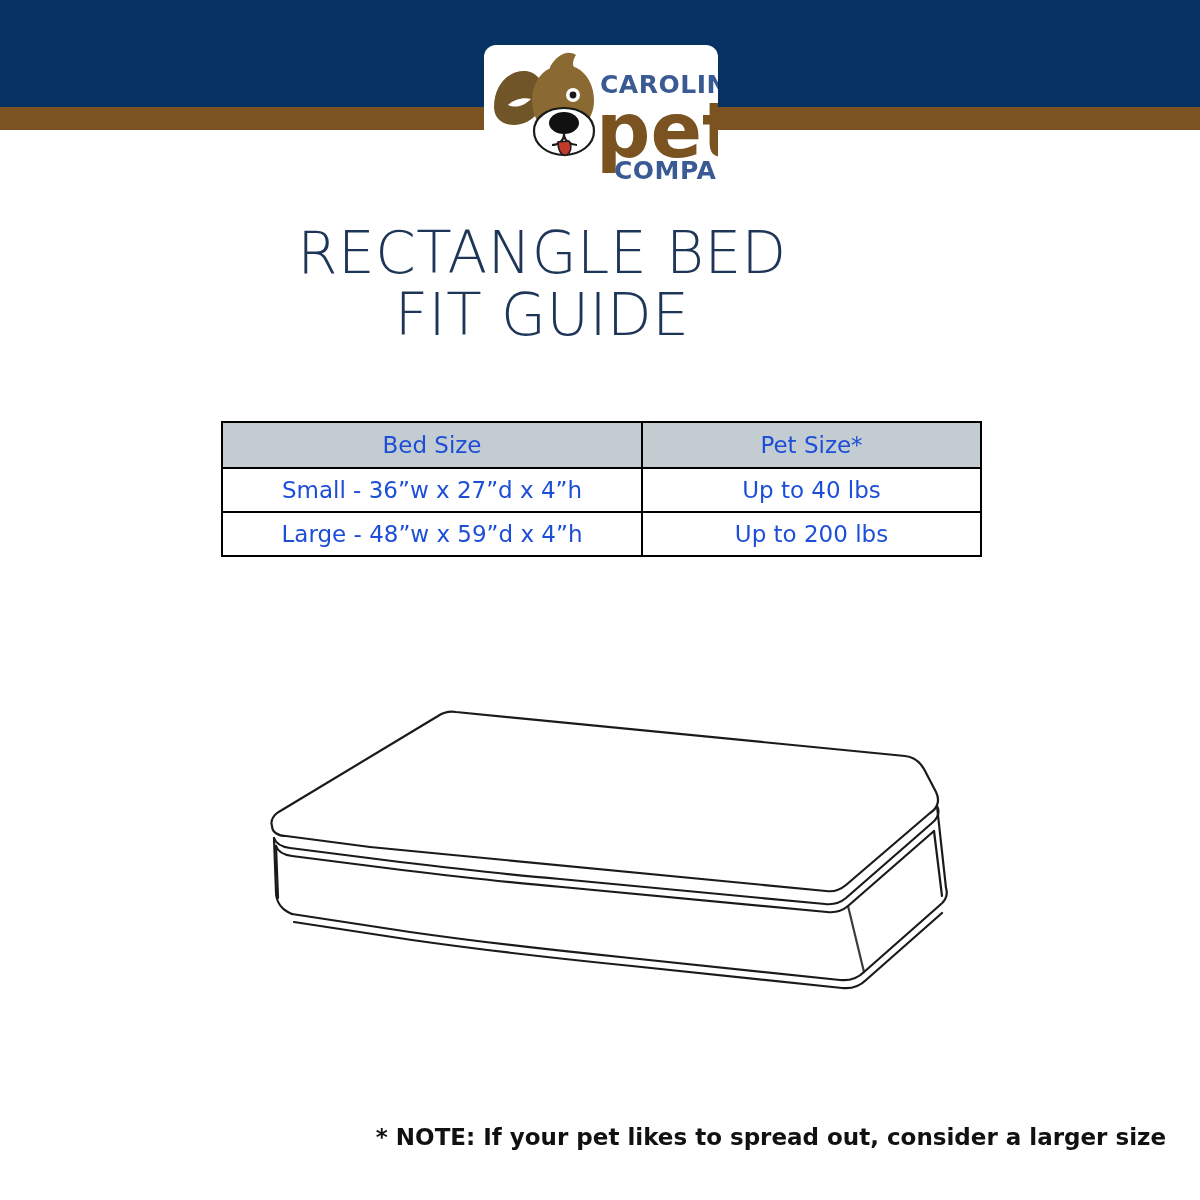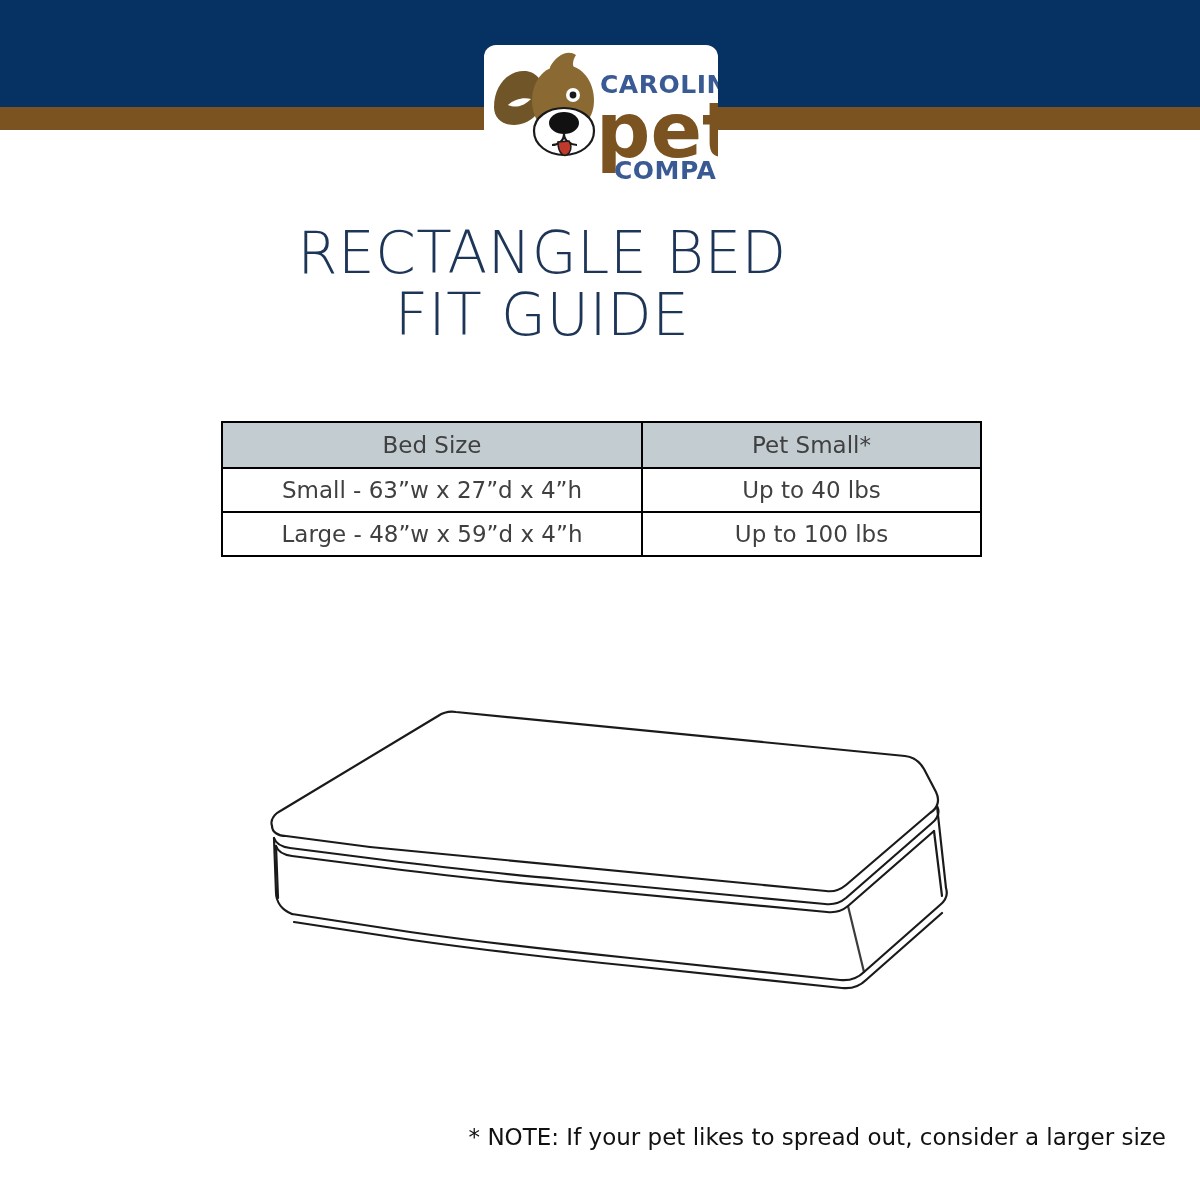--- a/index.html
+++ b/index.html
@@ -81,21 +81,21 @@
     border-collapse: collapse;
     table-layout: fixed;
     font-family: "DejaVu Sans", sans-serif;
   }
   .fit-table col.c1 { width: 420px; }
   .fit-table col.c2 { width: 339px; }
   .fit-table th,
   .fit-table td {
     border: 2px solid #000000;
     text-align: center;
-    color: #404040;
+    color: #1d4ed8;
     font-size: 23px;
     font-weight: 400;
     padding: 0;
     height: 42px;
     vertical-align: middle;
     white-space: nowrap;
   }
   .fit-table th {
     background: #c3ccd1;
     height: 44px;
@@ -116,20 +116,21 @@
   .note {
     position: absolute;
     left: 0;
     top: 1124px;
     width: 1166px;
     text-align: right;
     color: #111111;
     font-size: 23px;
     font-family: "DejaVu Sans", sans-serif;
     white-space: nowrap;
+    font-weight: bold;
   }
 </style>
 </head>
 <body>
 
 <div class="band-navy"></div>
 <div class="band-brown"></div>
 
 <div class="logo-card">
   <div class="logo-inner">
@@ -175,31 +176,31 @@
 </div>
 
 <table class="fit-table">
   <colgroup>
       <col class="c1">
       <col class="c2">
     </colgroup>
   <thead>
     <tr>
       <th>Bed Size</th>
-      <th>Pet Small*</th>
+      <th>Pet Size*</th>
     </tr>
   </thead>
   <tbody>
     <tr>
-      <td>Small - 63”w x 27”d x 4”h</td>
+      <td>Small - 36”w x 27”d x 4”h</td>
       <td>Up to 40 lbs</td>
     </tr>
     <tr>
       <td>Large - 48”w x 59”d x 4”h</td>
-      <td>Up to 100 lbs</td>
+      <td>Up to 200 lbs</td>
     </tr>
   </tbody>
 </table>
 
 <div class="bed-figure">
   <svg width="700" height="330" viewBox="0 0 700 330" xmlns="http://www.w3.org/2000/svg" fill="none" stroke="#1a1a1a" stroke-width="2.2" stroke-linecap="round" stroke-linejoin="round">
 
     <path d="M22 146 C20 140 24 134 32 130 L188 36 C194 32 200 31 206 32 L655 76 C664 77 670 82 674 89 L686 112 C690 120 688 128 680 133 L596 205 C590 210 583 212 576 211 L120 167"></path>
 
     <path d="M22 146 C22 152 28 156 36 156 L120 167"></path>

